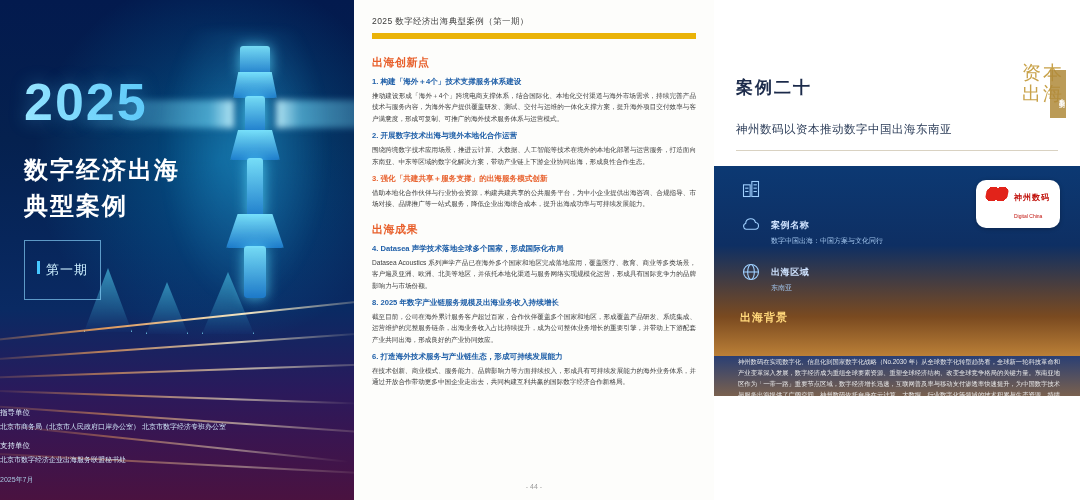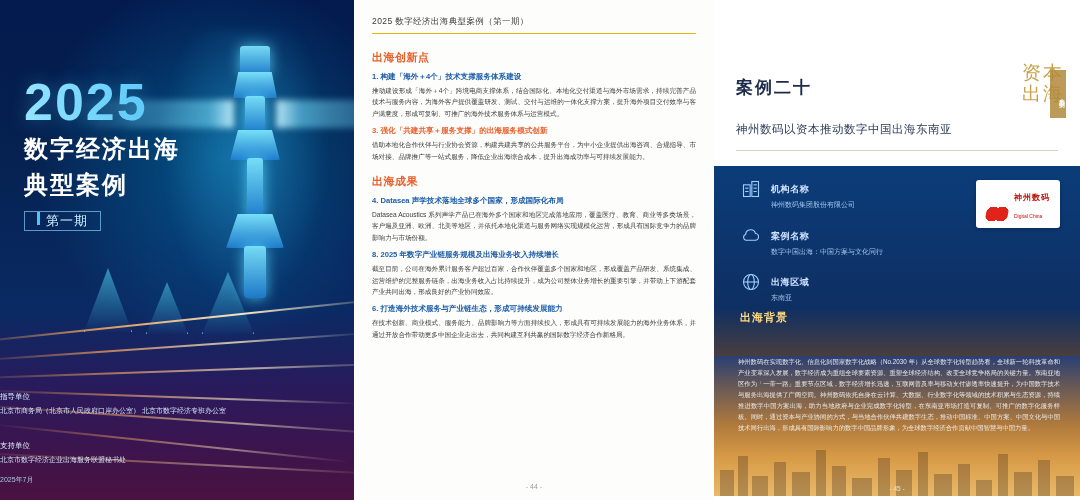--- a/index.html
+++ b/index.html
@@ -50,58 +50,58 @@
   .s3{left:202px;top:272px;width:50px;height:62px;clip-path:polygon(50% 0,100% 100%,0 100%);
     background:linear-gradient(180deg,rgba(90,225,255,.5),rgba(20,90,180,.05));}
   .streaks{position:absolute;left:-40px;top:300px;width:440px;height:200px;overflow:hidden;}
   .streaks i{position:absolute;display:block;height:2px;border-radius:2px;
     background:linear-gradient(90deg,rgba(255,120,60,0),rgba(255,170,90,.85),rgba(255,240,200,.95),rgba(255,120,200,0));
     filter:blur(.4px);}
   .cv-title{position:absolute;left:24px;top:72px;color:#fff;}
   .cv-2025{font-size:52px;font-weight:bold;letter-spacing:2px;
     background:linear-gradient(90deg,#9fe9ff,#4fc2f7);-webkit-background-clip:text;background-clip:text;color:transparent;
     text-shadow:0 0 18px rgba(80,200,255,.35);}
-  .cv-l1{font-size:24px;font-weight:bold;margin-top:1px;letter-spacing:2px;}
+  .cv-l1{font-size:24px;font-weight:bold;margin-top:22px;letter-spacing:2px;}
   .cv-l2{font-size:24px;font-weight:bold;margin-top:4px;letter-spacing:2px;}
-  .cv-badge{margin-top:10px;display:inline-flex;align-items:flex-start;gap:6px;
-    border:1px solid rgba(140,215,255,.65);padding:0 12px;font-size:13px;color:#cdefff;letter-spacing:1px;}
+  .cv-badge{margin-top:18px;display:inline-flex;align-items:flex-start;gap:6px;
+    border:1px solid rgba(140,215,255,.65);padding:20px 12px;font-size:13px;color:#cdefff;letter-spacing:1px;}
   .cv-badge .bar{width:3px;height:13px;background:#46c8ff;display:inline-block;}
   .cv-foot{position:absolute;left:0;right:0;bottom:14px;color:#b9d8f3;font-size:7px;line-height:1.9;}
   .cv-foot .h{color:#e3f2ff;font-size:7.5px;}
   .cv-foot .org{font-size:7px;color:#cfe4f7;}
   .cv-date{margin-top:6px;font-size:7px;color:#a9c6e0;}
 
   
   .textpage{position:relative;width:360px;height:500px;flex:0 0 360px;background:#fdfdfb;padding:0;}
-  .tp-head{position:relative;margin:16px 18px 0 18px;padding-bottom:5px;border-bottom:1px solid #eab308;
+  .tp-head{position:relative;margin:16px 18px 0 18px;padding-bottom:5px;border-bottom:6px solid #eab308;
     font-size:8.5px;color:#3a3a3a;letter-spacing:.4px;}
   .tp-body{padding:10px 18px 0 18px;}
   .tp-sec{font-size:11px;font-weight:bold;color:#e8602c;margin:6px 0 5px;letter-spacing:.5px;}
   .tp-sec2{font-size:11px;font-weight:bold;color:#e8602c;margin:12px 0 5px;letter-spacing:.5px;}
   .tp-h{font-size:7.6px;font-weight:bold;color:#1f5fa8;margin:6px 0 2px;line-height:1.6;}
   .tp-h.orange{color:#e8602c;}
   .tp-p{font-size:6.6px;color:#3c3c3c;line-height:1.72;text-align:justify;margin:0 0 4px;}
   .tp-pg{position:absolute;left:0;right:0;bottom:10px;text-align:center;font-size:7px;color:#9a9a9a;}
 
   
-  .casepage{position:relative;width:366px;height:496px;flex:0 0 366px;overflow:hidden;
+  .casepage{position:relative;width:366px;height:396px;flex:0 0 366px;overflow:hidden;
     background:linear-gradient(180deg,#ffffff 0%,#ffffff 33%,#0b3d7a 33%,#0e2f63 62%,#7a4a20 80%,#c98b3c 92%,#e0a85a 100%);}
   .cp-white{position:absolute;left:0;top:0;width:366px;height:166px;background:#fff;}
   .cp-case{position:absolute;left:22px;top:76px;}
   .cp-case-no{font-size:17px;font-weight:bold;color:#1b2a4a;letter-spacing:2px;}
   .cp-case-t{font-size:11.5px;color:#2a3b57;margin-top:23px;letter-spacing:.5px;}
   .cp-stamp{position:absolute;right:16px;top:62px;text-align:left;}
   .cp-stamp .big{font-size:19px;font-weight:normal;color:#c8a24a;line-height:1.12;letter-spacing:2px;}
   .cp-stamp .seal{position:absolute;right:-2px;top:8px;width:16px;height:44px;background:#b08a3a;opacity:.85;
     color:#fff;font-size:6px;writing-mode:vertical-rl;text-align:center;padding-top:4px;letter-spacing:1px;}
   .cp-rule{position:absolute;left:22px;right:22px;top:150px;height:1px;background:#d9d2c2;}
 
   .cp-blue{position:absolute;left:0;top:166px;width:366px;height:190px;}
-  .cp-logo{position:absolute;right:20px;top:14px;background:#fff;border-radius:3px;padding:6px 10px;
-    display:flex;align-items:flex-end;gap:6px;box-shadow:0 1px 4px rgba(0,0,0,.25);}
+  .cp-logo{position:absolute;right:20px;top:14px;background:#fff;border-radius:10px;padding:6px 10px;
+    display:flex;align-items:flex-start;gap:6px;box-shadow:0 1px 4px rgba(0,0,0,.25);}
   .cp-logo .mark{width:22px;height:16px;background:
      radial-gradient(circle at 30% 50%, #e2231a 0 42%, rgba(0,0,0,0) 43%),
      radial-gradient(circle at 70% 50%, #e2231a 0 42%, rgba(0,0,0,0) 43%);
      transform:skewX(-10deg);}
   .cp-logo .txt .cn{font-size:8px;font-weight:bold;color:#c0100a;line-height:1.1;letter-spacing:1px;}
   .cp-logo .txt .en{font-size:5px;color:#c0100a;}
   .meta{position:absolute;left:26px;top:12px;width:230px;}
   .meta-row{display:flex;align-items:flex-start;gap:9px;margin-bottom:14px;}
   .meta-ic{width:22px;height:22px;flex:0 0 22px;display:flex;align-items:center;justify-content:center;}
   .meta-ic svg{width:20px;height:20px;}
@@ -157,35 +157,39 @@
       <div class="cv-l2">典型案例</div>
       <div class="cv-badge">
         <span class="bar"></span>
         <span>第一期</span>
       </div>
     </div>
 
     <div class="cv-foot">
       <div class="h">指导单位</div>
       <div class="org">北京市商务局（北京市人民政府口岸办公室）  北京市数字经济专班办公室</div>
-      <div class="h" style="margin-top:22px">支持单位</div>
+      <div class="h" style="margin-top:6px">支持单位</div>
       <div class="org">北京市数字经济企业出海服务联盟秘书处</div>
       <div class="cv-date">2025年7月</div>
     </div>
   </section>
 
   <section class="textpage">
     <div class="tp-head">2025 数字经济出海典型案例（第一期）</div>
     <div class="tp-body">
 
       <div class="tp-sec">出海创新点</div>
 
       <div>
         <div class="tp-h">1. 构建「海外＋4个」技术支撑服务体系建设</div>
         <div class="tp-p">推动建设形成「海外＋4个」跨境电商支撑体系，结合国际化、本地化交付渠道与海外市场需求，持续完善产品技术与服务内容，为海外客户提供覆盖研发、测试、交付与运维的一体化支撑方案，提升海外项目交付效率与客户满意度，形成可复制、可推广的海外技术服务体系与运营模式。</div>
+      </div>
+      <div>
+        <div class="tp-h">2. 开展数字技术出海与境外本地化合作运营</div>
+        <div class="tp-p">围绕跨境数字技术应用场景，推进云计算、大数据、人工智能等技术在境外的本地化部署与运营服务，打造面向东南亚、中东等区域的数字化解决方案，带动产业链上下游企业协同出海，形成良性合作生态。</div>
       </div>
       <div>
         <div class="tp-h orange">3. 强化「共建共享＋服务支撑」的出海服务模式创新</div>
         <div class="tp-p">借助本地化合作伙伴与行业协会资源，构建共建共享的公共服务平台，为中小企业提供出海咨询、合规指导、市场对接、品牌推广等一站式服务，降低企业出海综合成本，提升出海成功率与可持续发展能力。</div>
       </div>
 
       <div class="tp-sec2">出海成果</div>
 
       <div>
         <div class="tp-h">4. Datasea 声学技术落地全球多个国家，形成国际化布局</div>
@@ -233,24 +237,20 @@
           <span class="meta-ic">
             <svg viewBox="0 0 24 24" fill="none" stroke="#9fd0ff" stroke-width="1.3">
               <rect x="3" y="7" width="8" height="14"></rect>
                 <rect x="13" y="3" width="8" height="18"></rect>
               <line x1="5" y1="11" x2="9" y2="11"></line>
                 <line x1="5" y1="15" x2="9" y2="15"></line>
               <line x1="15" y1="7" x2="19" y2="7"></line>
                 <line x1="15" y1="11" x2="19" y2="11"></line>
                 <line x1="15" y1="15" x2="19" y2="15"></line>
             </svg>
-          </span>
-          <span>
-            <span class="meta-k">机构名称</span>
-            <div class="meta-v">神州数码集团股份有限公司</div>
           </span>
         </div>
 
         <div class="meta-row">
           <span class="meta-ic">
             <svg viewBox="0 0 24 24" fill="none" stroke="#9fd0ff" stroke-width="1.3">
               <path d="M6 17h11a4 4 0 0 0 .4-7.98A6 6 0 0 0 5.6 10.2 3.5 3.5 0 0 0 6 17z"></path>
             </svg>
           </span>
           <span>

